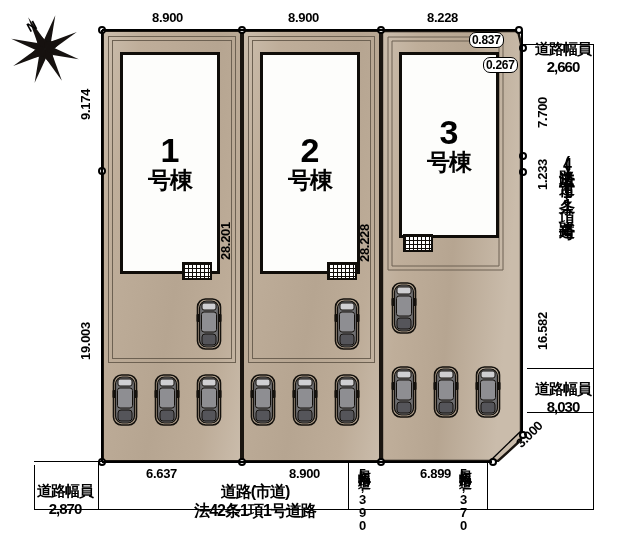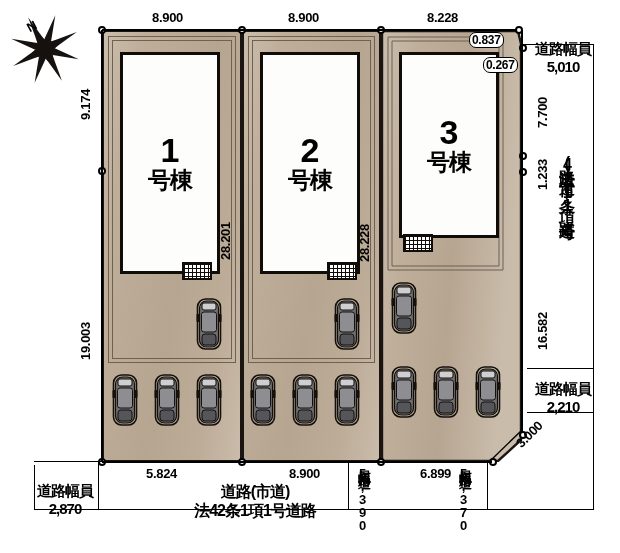--- a/index.html
+++ b/index.html
@@ -409,33 +409,33 @@
   <div class="dim v" style="left:78px;top:120px;">9.174</div>
   <div class="dim v" style="left:78px;top:360px;">19.003</div>
 
   <div class="dim v" style="left:535px;top:128px;">7.700</div>
   <div class="dim v" style="left:535px;top:190px;">1.233</div>
   <div class="dim v" style="left:535px;top:350px;">16.582</div>
 
   <div class="dim v" style="left:218px;top:260px;">28.201</div>
   <div class="dim v" style="left:357px;top:262px;">28.228</div>
 
-  <div class="dim" style="left:146px;top:466px;">5.824</div>
+  <div class="dim" style="left:146px;top:466px;">6.637</div>
   <div class="dim" style="left:289px;top:466px;">8.900</div>
   <div class="dim" style="left:420px;top:466px;">6.899</div>
   <div class="dim" style="left:513px;top:440px;transform-origin:left top;transform:rotate(-45deg);">3.000</div>
 
   <div class="roadlabel-block" style="left:531px;top:40px;width:64px;">
     <div>道路幅員</div>
-    <div>5,010</div>
+    <div>2,660</div>
   </div>
 
   <div class="roadlabel-block" style="left:531px;top:380px;width:64px;">
     <div>道路幅員</div>
-    <div>2,210</div>
+    <div>8,030</div>
   </div>
 
   <div class="roadlabel-block" style="left:34px;top:482px;width:62px;">
     <div>道路幅員</div>
     <div>2,870</div>
   </div>
 
   <div class="abs" style="left:355px;top:466px;height:44px;display:flex;gap:0px;">
     <div class="jp v small">道路幅員</div>
     <div class="jp v small">5,390</div>

